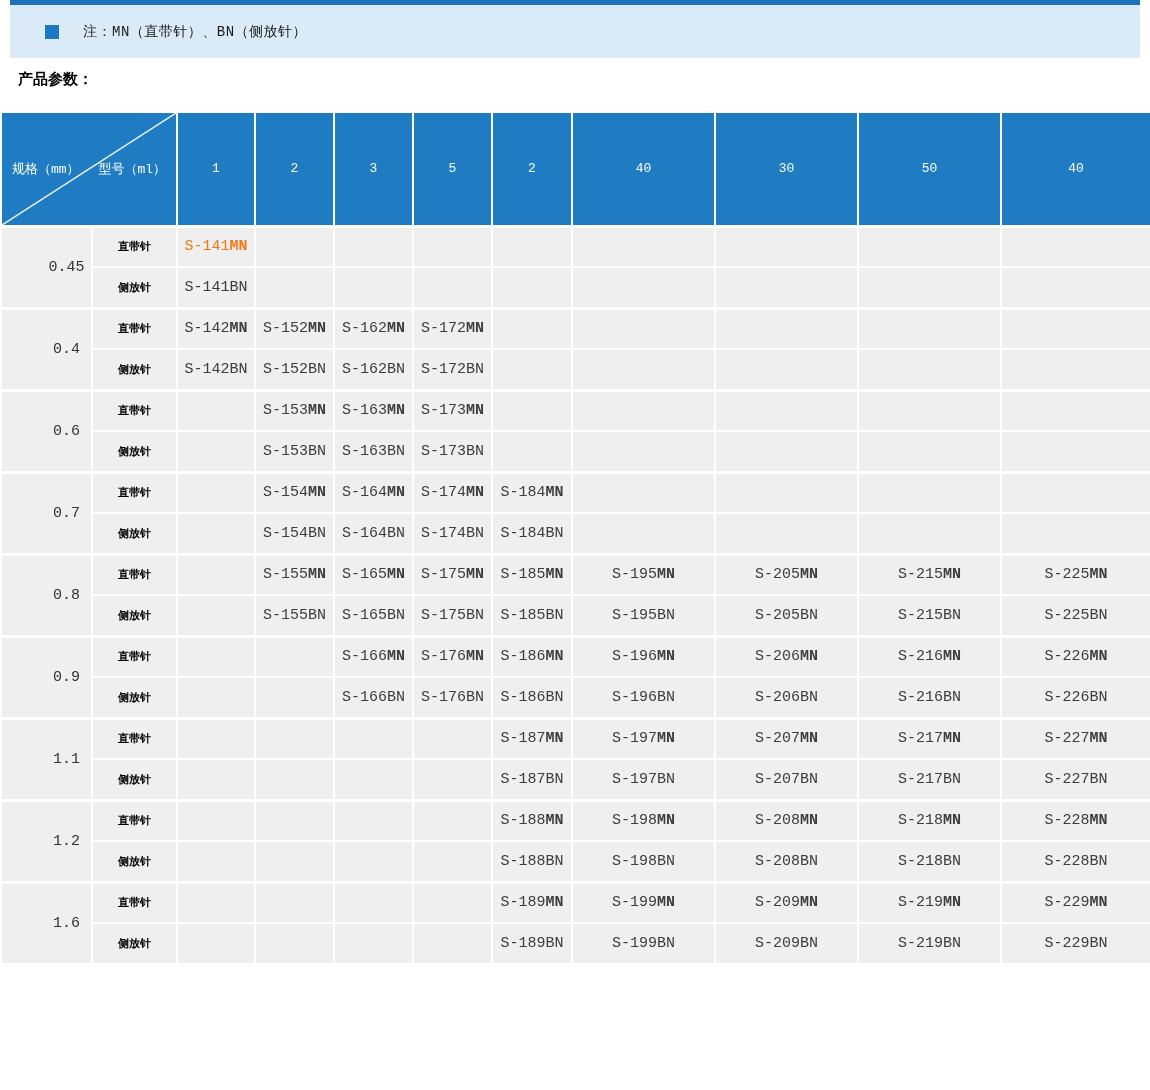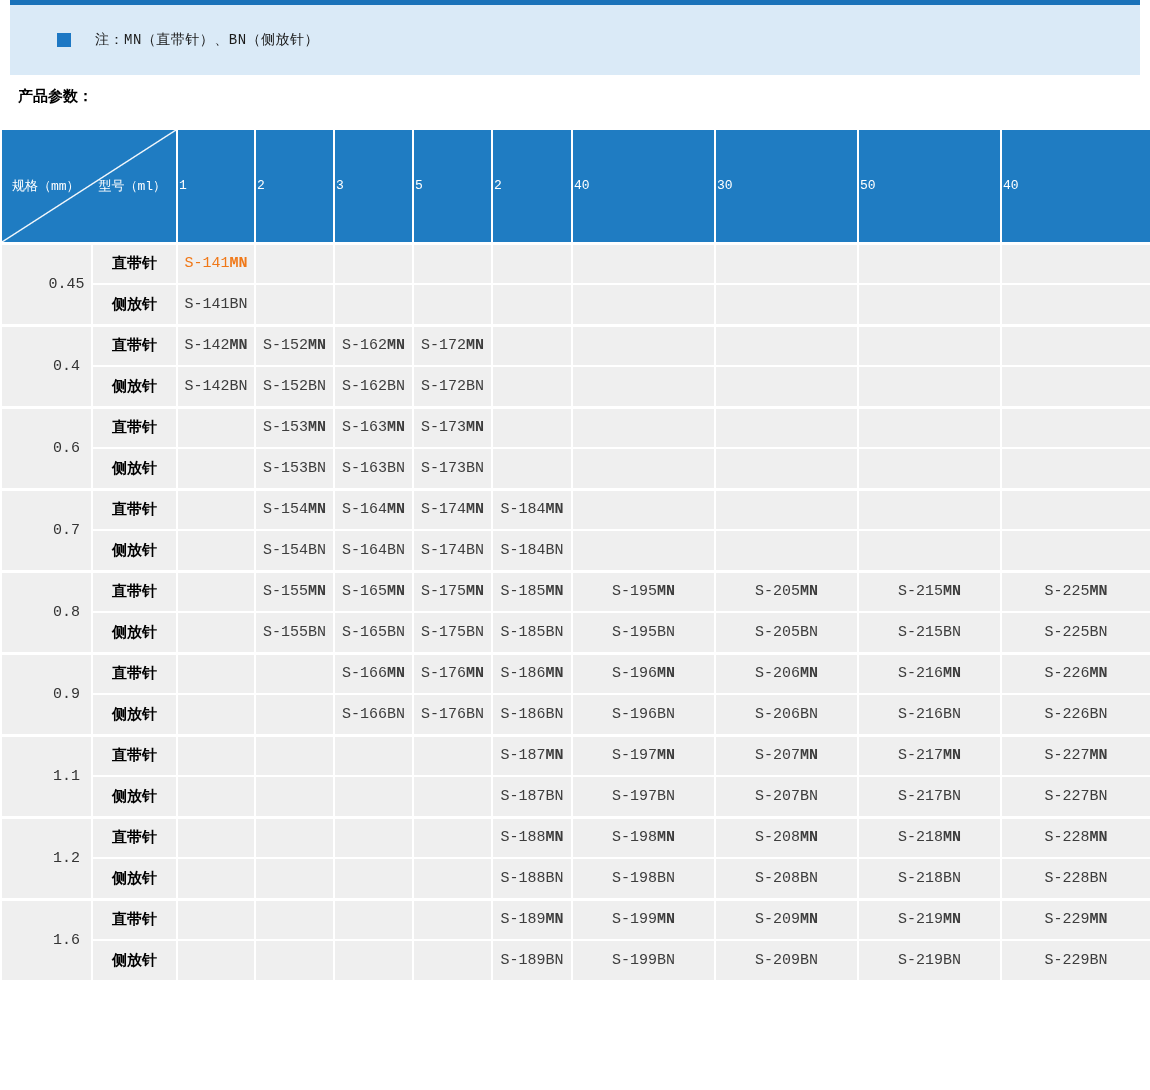--- a/index.html
+++ b/index.html
@@ -16,24 +16,23 @@
     margin:0;
     width:1150px;
     background:#ffffff;
     font-family:"Liberation Mono","DejaVu Sans Mono",monospace;
     color:#222;
   }
   .topbar{height:5px;background:var(--bar-blue);margin:0 10px;}
   .noteband{
     background:var(--band-blue);
     margin:0 10px;
-    height:70px;
+    height:53px;
     display:flex;
     align-items:center;
-    padding-left:12px;
   }
   .bullet{width:14px;height:14px;background:var(--bullet-blue);margin-left:35px;flex:0 0 auto;}
   .notetext{margin-left:24px;font-size:14px;color:#1a1a1a;letter-spacing:0.5px;}
   .section-title{
     font-weight:bold;
     font-size:15px;
     color:#000;
     margin:12px 0 0 18px;
   }
   table{
@@ -42,21 +41,21 @@
     width:1150px;
     margin-top:22px;
   }
   th{
     background:var(--header-blue);
     color:#fff;
     font-weight:normal;
     font-size:13px;
     height:114px;
     border:2px solid #fff;
-    text-align:left;
+    text-align:center;
   }
   th.corner{
     background:
       linear-gradient(to bottom right,
         rgba(255,255,255,0) calc(50% - 1.2px),
         rgba(255,255,255,.95) calc(50% - .2px),
         rgba(255,255,255,.95) calc(50% + .2px),
         rgba(255,255,255,0) calc(50% + 1.2px)),
       var(--header-blue);
     padding:0;
@@ -72,21 +71,21 @@
   td{
     background:var(--cell-bg);
     border:2px solid #fff;
     height:41px;
     text-align:center;
     font-size:15px;
     color:var(--code-color);
   }
   tr.group-start td{border-top:3px solid #fff;}
   td.spec{font-size:15px;color:#333;padding-left:41px;}
-  td.rowlabel{font-weight:bold;color:#000;font-size:15px;}
+  td.rowlabel{font-weight:bold;color:#000;font-size:11px;}
   td.code b{font-weight:bold;}
   td.hl{color:var(--hl-orange);cursor:pointer;}
 </style>
 </head>
 <body>
 
 <div class="topbar"></div>
 
 <div class="noteband">
   <span class="bullet"></span>

